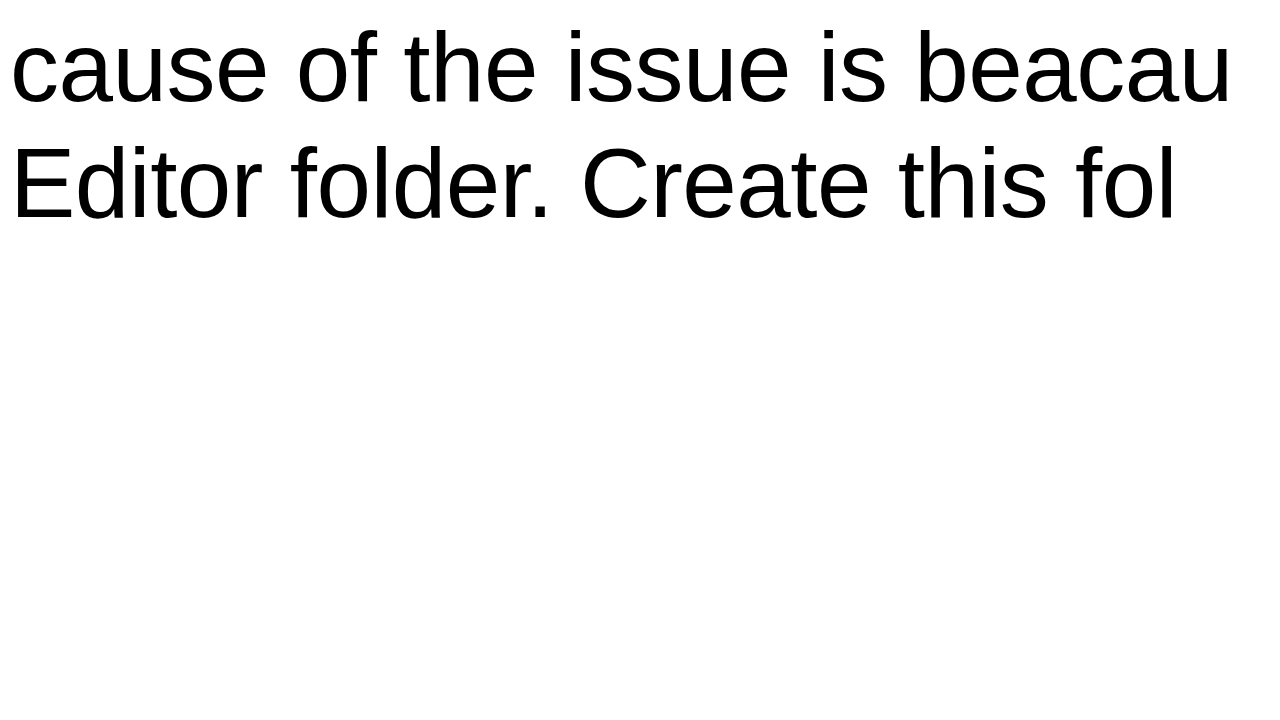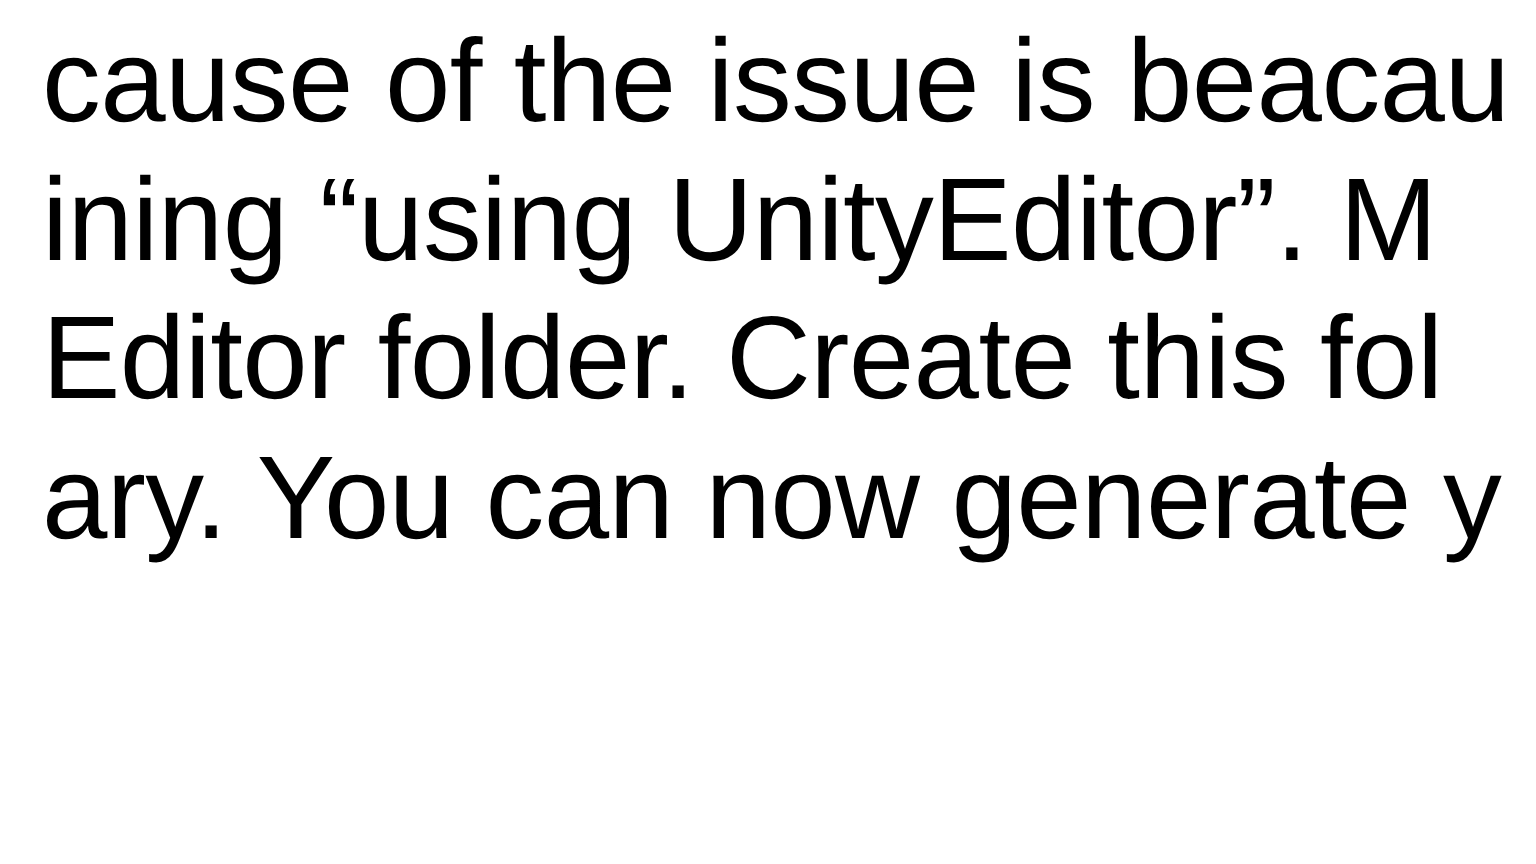--- a/index.html
+++ b/index.html
@@ -23,18 +23,16 @@
       font-weight: 400;
       letter-spacing: -0.5px;
     }
     .line {
       display: block;
     }
   </style>
 </head>
 <body>
 
-<div class="text-container" style="left:10px; top:10px;margin-left:25px;">
+<div class="text-container" style="left:10px; top:10px;">
   <span class="line">cause of the issue is beacau</span>
-  <span class="line">ining “using UnityEditor”. M</span>
   <span class="line">Editor folder. Create this fol</span>
-  <span class="line">ary. You can now generate y</span>
 </div>
 
 </body></html>

